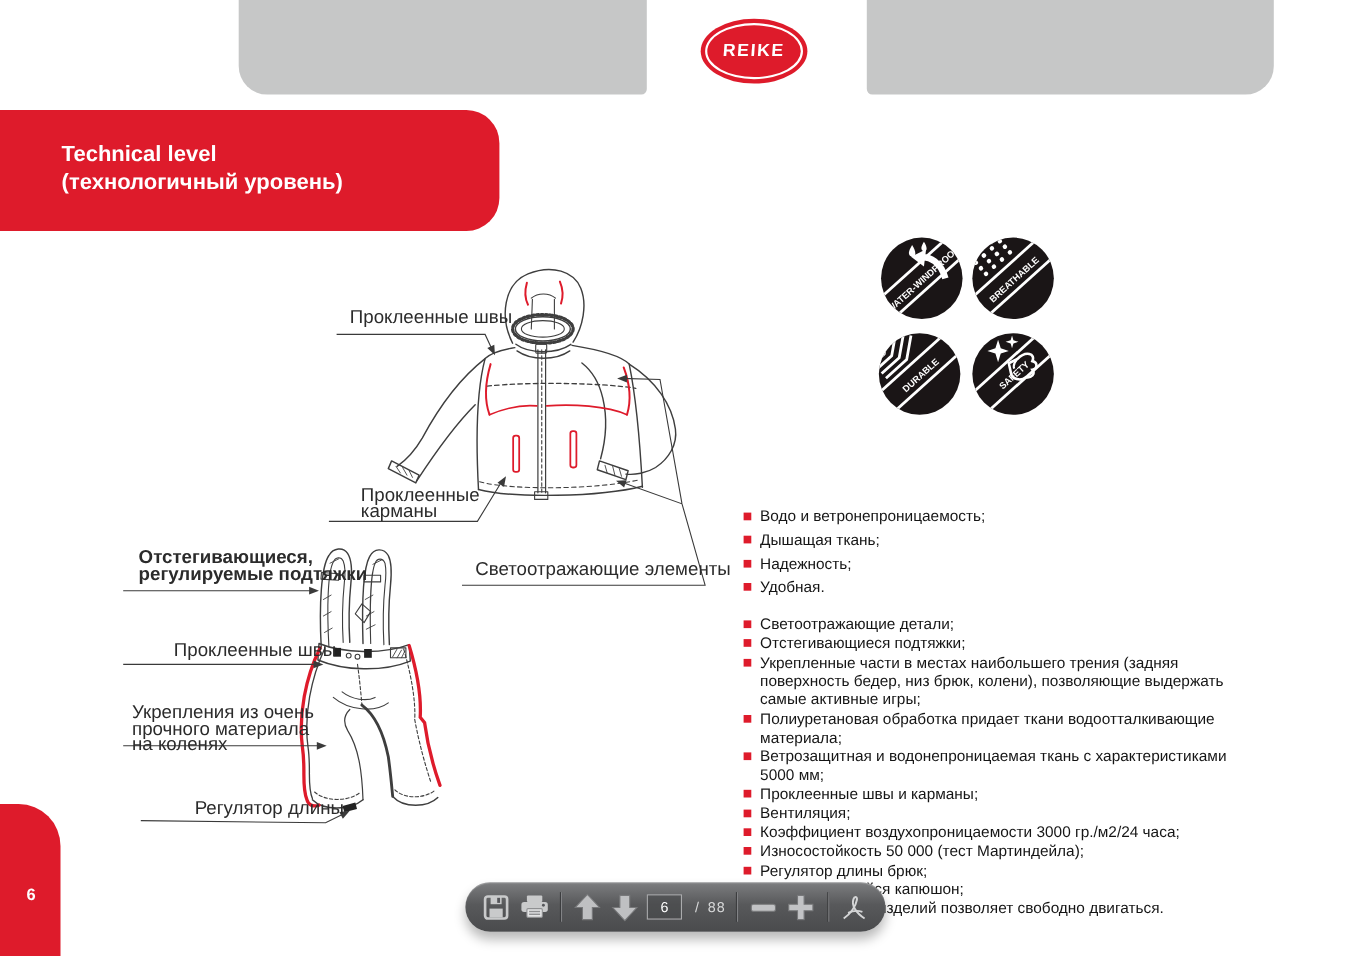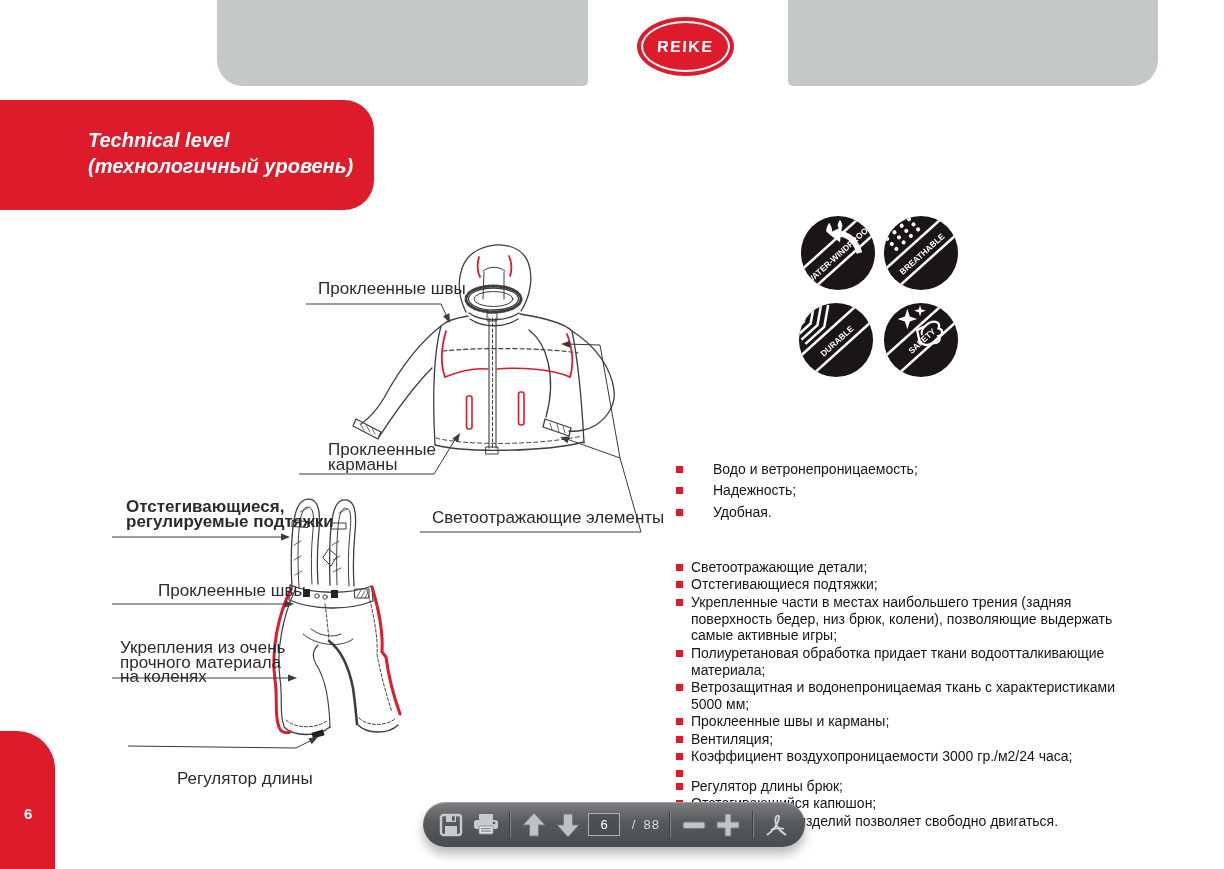--- a/index.html
+++ b/index.html
@@ -9,41 +9,41 @@
   
   .bar{position:absolute;top:0;height:86px;background:#c6c7c7;}
   .bar-left{left:217px;width:371px;border-radius:0 0 5px 26px;}
   .bar-right{left:788px;width:370px;border-radius:0 0 26px 5px;}
   .logo{position:absolute;left:637px;top:17px;width:97px;height:59px;background:#de1b2b;
         border-radius:50%;display:flex;align-items:center;justify-content:center;}
   .logo-ring{width:85px;height:47px;border:2px solid #fff;border-radius:50%;
         display:flex;align-items:center;justify-content:center;}
   .logo-text{color:#fff;font-weight:bold;font-size:16px;letter-spacing:1.5px;transform:skewX(-4deg);}
   
-  .banner{position:absolute;left:0;top:100px;width:374px;height:110px;background:#de1b2b;
-          border-radius:0 30px 30px 0;box-sizing:border-box;padding:27px 0 0 88px;font-style:italic;}
+  .banner{position:absolute;left:0;top:100px;width:454px;height:110px;background:#de1b2b;
+          border-radius:0 30px 30px 0;box-sizing:border-box;padding:27px 0 0 56px;}
   .banner div{color:#fff;font-weight:bold;font-size:20px;line-height:26px;}
   
   .dlabel{position:absolute;font-size:17px;line-height:14.6px;color:#2b2b2b;}
   #lbl-jseams{left:318px;top:282px;}
   #lbl-jpockets{left:328px;top:443px;}
   #lbl-susp{left:126px;top:500px;font-weight:bold;}
   #lbl-pseams{left:158px;top:584px;}
   #lbl-knee{left:120px;top:641px;}
-  #lbl-len{left:177px;top:728px;margin-top:44px;}
+  #lbl-len{left:177px;top:728px;}
   #lbl-refl{left:432px;top:511px;}
   
   .badge{position:absolute;width:78px;height:78px;}
   #badge-1{left:799px;top:214px;} #badge-2{left:882px;top:214px;}
   #badge-3{left:797px;top:301px;} #badge-4{left:882px;top:301px;}
   
   .feature-list{position:absolute;left:676px;width:462px;}
   .fl1{top:461px;} .fl2{top:559px;}
   .fitem{display:flex;}
-  .fl1 .fitem{margin-bottom:4.5px;gap:22px;} .fl2 .fitem{margin-bottom:0.6px;}
+  .fl1 .fitem{margin-bottom:4.5px;} .fl2 .fitem{margin-bottom:0.6px;}
   .bullet{width:7px;height:7px;background:#de1b2b;margin:5px 8px 0 0;flex:none;}
   .ftext{font-size:14px;line-height:16.8px;color:#151515;}
   
   .page-tab{position:absolute;left:0;top:731px;width:55px;height:138px;background:#de1b2b;
             border-radius:0 38px 0 0;}
   .page-tab span{position:absolute;left:24px;top:74px;color:#fff;font-weight:bold;font-size:15px;}
   
   .toolbar{position:absolute;left:423px;top:802px;width:382px;height:45px;border-radius:23px;
            background:linear-gradient(#7d7e80,#58595b 45%,#4a4b4d);
            box-shadow:0 7px 11px rgba(0,0,0,.28), inset 0 1px 1px rgba(255,255,255,.28);
@@ -288,20 +288,24 @@
   </svg>
 </div>
 
 <div class="feature-list fl1">
     <div class="fitem">
     <span class="bullet"></span>
     <span class="ftext">Водо и ветронепроницаемость;</span>
   </div>
     <div class="fitem">
     <span class="bullet"></span>
+    <span class="ftext">Дышащая ткань;</span>
+  </div>
+    <div class="fitem">
+    <span class="bullet"></span>
     <span class="ftext">Надежность;</span>
   </div>
     <div class="fitem">
     <span class="bullet"></span>
     <span class="ftext">Удобная.</span>
   </div>
   </div>
 <div class="feature-list fl2">
     <div class="fitem">
     <span class="bullet"></span>
@@ -330,20 +334,21 @@
     <div class="fitem">
     <span class="bullet"></span>
     <span class="ftext">Вентиляция;</span>
   </div>
     <div class="fitem">
     <span class="bullet"></span>
     <span class="ftext">Коэффициент воздухопроницаемости 3000 гр./м2/24 часа;</span>
   </div>
     <div class="fitem">
     <span class="bullet"></span>
+    <span class="ftext">Износостойкость 50 000 (тест Мартиндейла);</span>
   </div>
     <div class="fitem">
     <span class="bullet"></span>
     <span class="ftext">Регулятор длины брюк;</span>
   </div>
     <div class="fitem">
     <span class="bullet"></span>
     <span class="ftext">Отстегивающийся капюшон;</span>
   </div>
     <div class="fitem">

